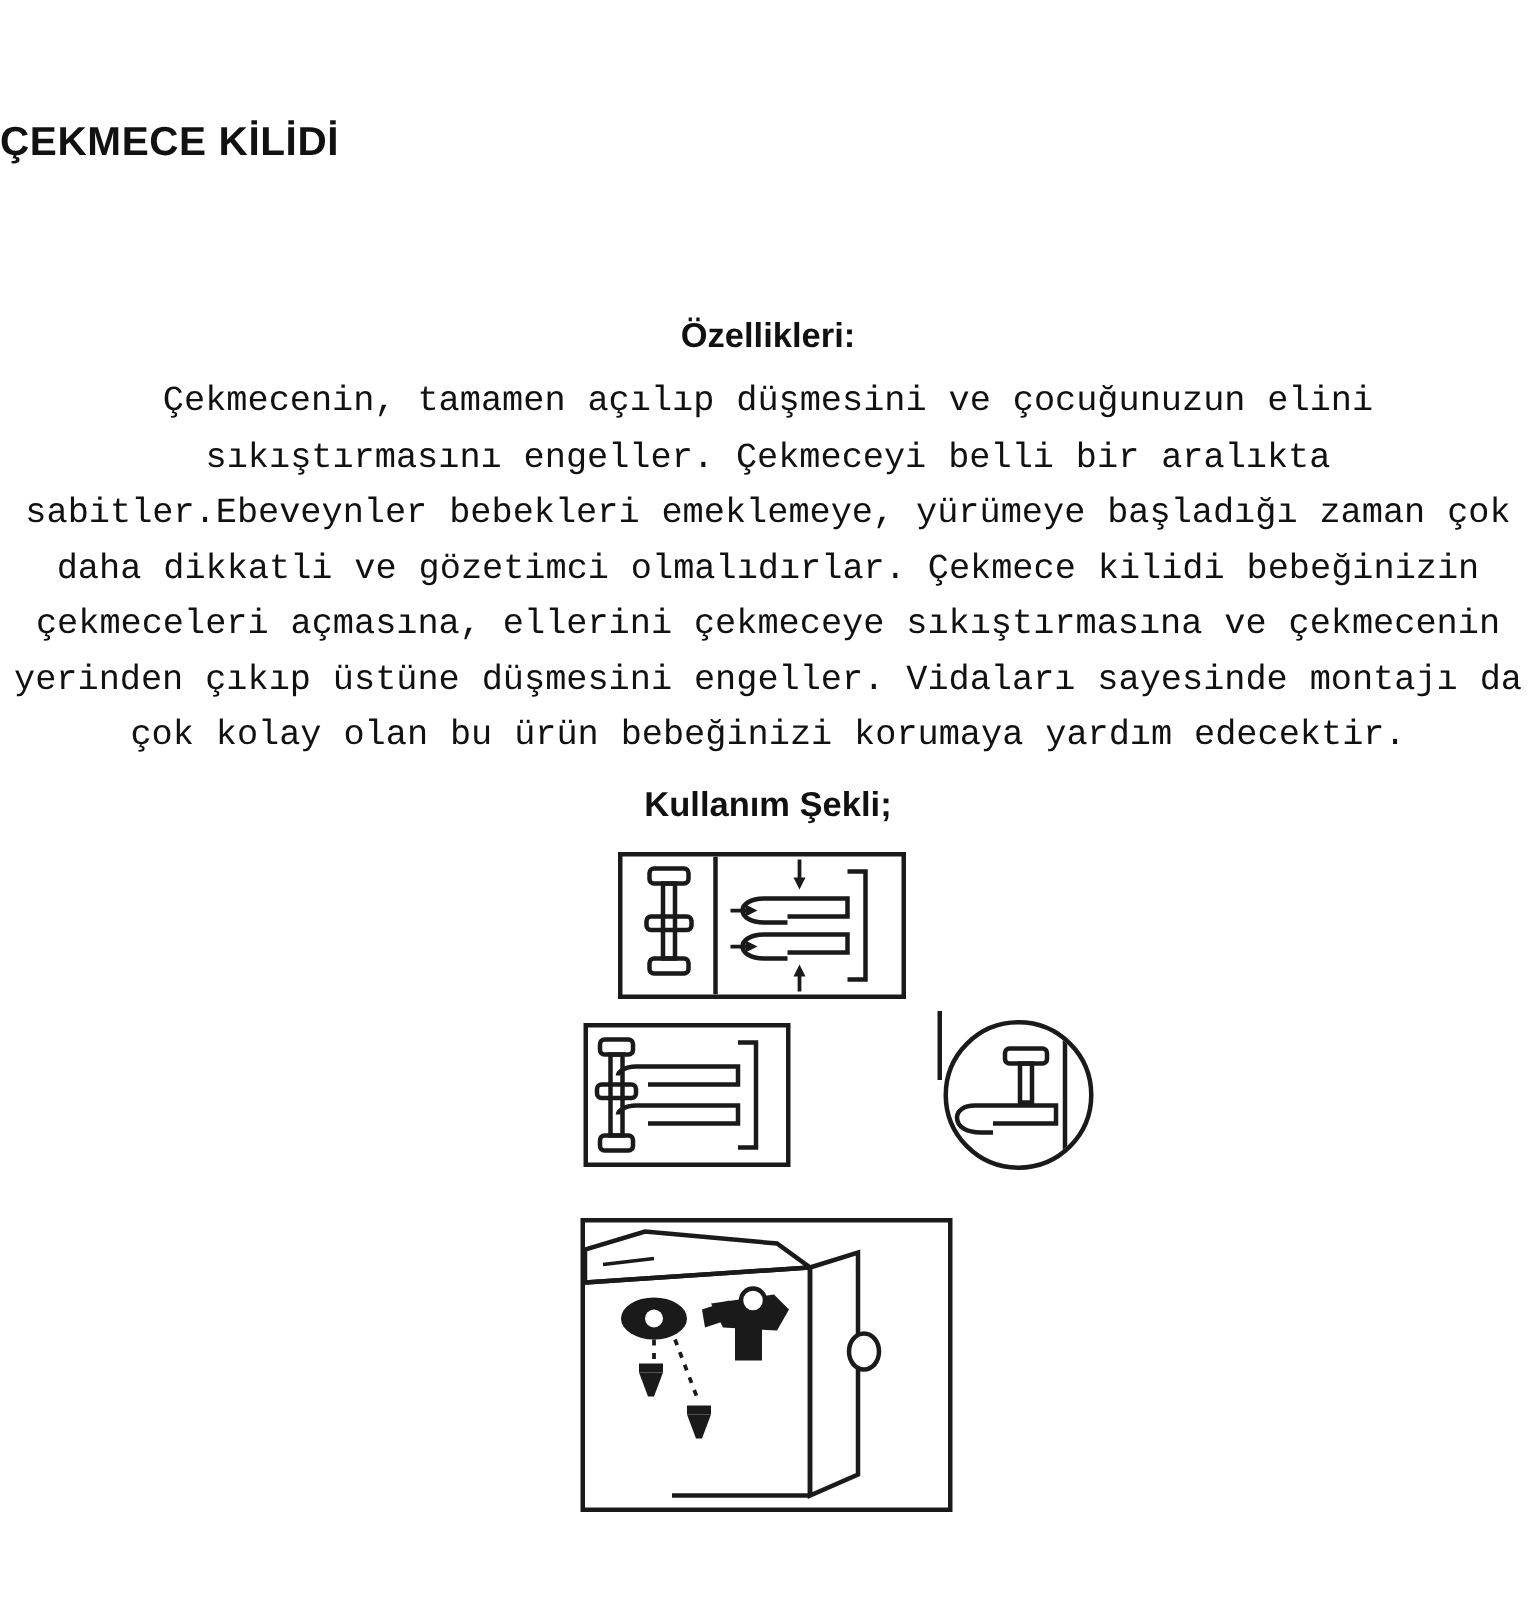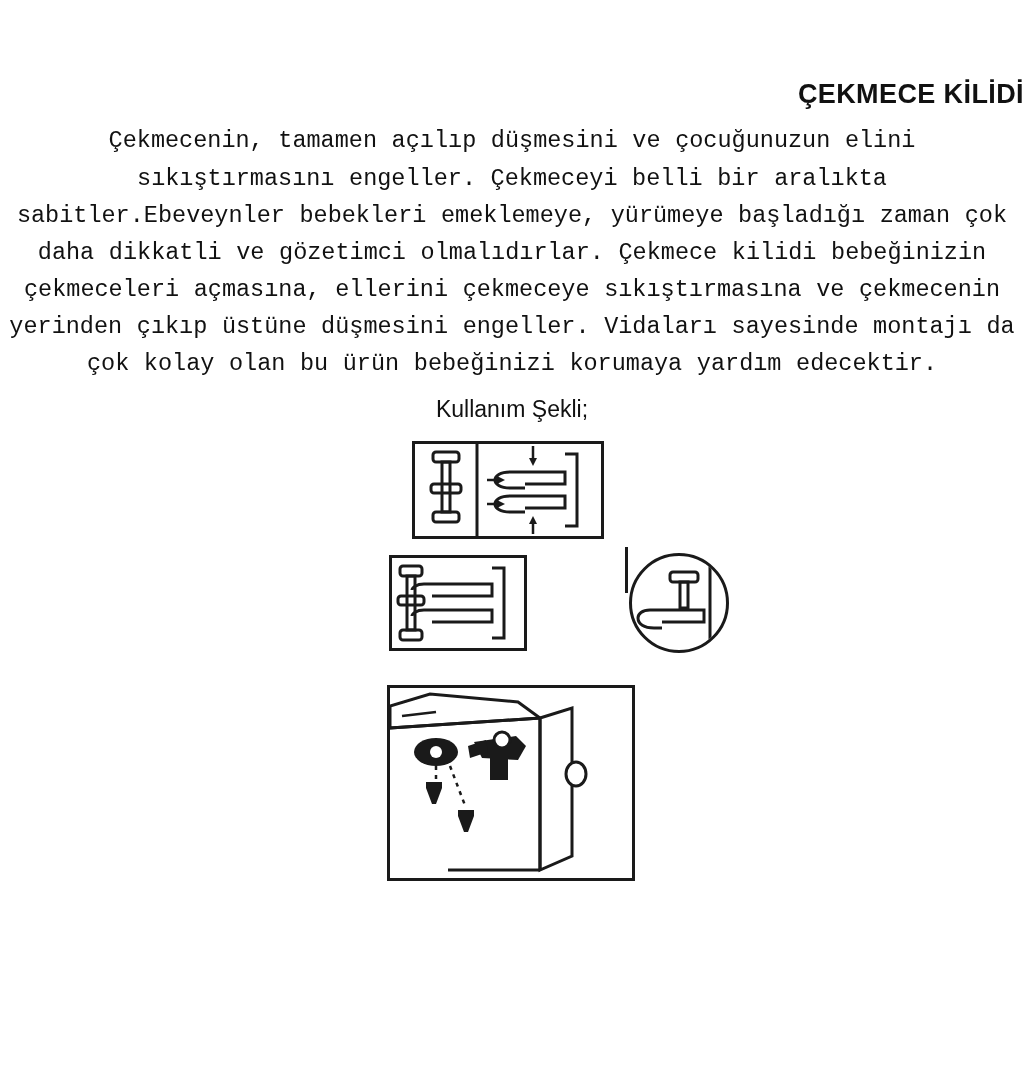--- a/index.html
+++ b/index.html
@@ -15,46 +15,46 @@
     overflow: hidden;
   }
   .page {
     position: relative;
     width: 1024px;
     height: 1068px;
     box-sizing: border-box;
     padding: 0;
   }
   .title {
-    text-align: right;
+    text-align: left;
     font-size: 27px;
     font-weight: bold;
     letter-spacing: 0.4px;
-    margin: 78px 0 0 0;
+    margin: 78px 16px 0 0;
     line-height: 1.2;
   }
   .subtitle {
     text-align: center;
     font-size: 23px;
     font-weight: bold;
     margin: 100px 0 0 0;
   }
   .body-text {
     text-align: center;
     font-size: 23.5px;
     line-height: 1.58;
     margin: 12px 0 0 0;
     padding: 0 4px;
     word-spacing: 0.5px;
     font-family: Liberation Mono, monospace;
   }
   .usage-heading {
     text-align: center;
     font-size: 23px;
-    font-weight: normal;
+    font-weight: bold;
     margin: 14px 0 0 0;
   }
   .figures {
     margin-top: 18px;
     display: flex;
     flex-direction: column;
     align-items: center;
   }
   .fig {
     background: #ffffff;
@@ -84,20 +84,21 @@
   }
   svg { display: block; }
 </style>
 </head>
 <body>
 
 <div class="page">
 
   <h1 class="title">ÇEKMECE KİLİDİ</h1>
 
+  <h2 class="subtitle">Özellikleri:</h2>
 
   <p class="body-text">Çekmecenin, tamamen açılıp düşmesini ve çocuğunuzun elini sıkıştırmasını engeller. Çekmeceyi belli bir aralıkta sabitler.Ebeveynler bebekleri emeklemeye, yürümeye başladığı zaman çok daha dikkatli ve gözetimci olmalıdırlar. Çekmece kilidi bebeğinizin çekmeceleri açmasına, ellerini çekmeceye sıkıştırmasına ve çekmecenin yerinden çıkıp üstüne düşmesini engeller. Vidaları sayesinde montajı da çok kolay olan bu ürün bebeğinizi korumaya yardım edecektir.</p>
 
   <h3 class="usage-heading">Kullanım Şekli;</h3>
 
   <div class="figures">
 
     <div class="fig fig1">
       <svg width="186" height="92" viewBox="0 0 186 92">
 

